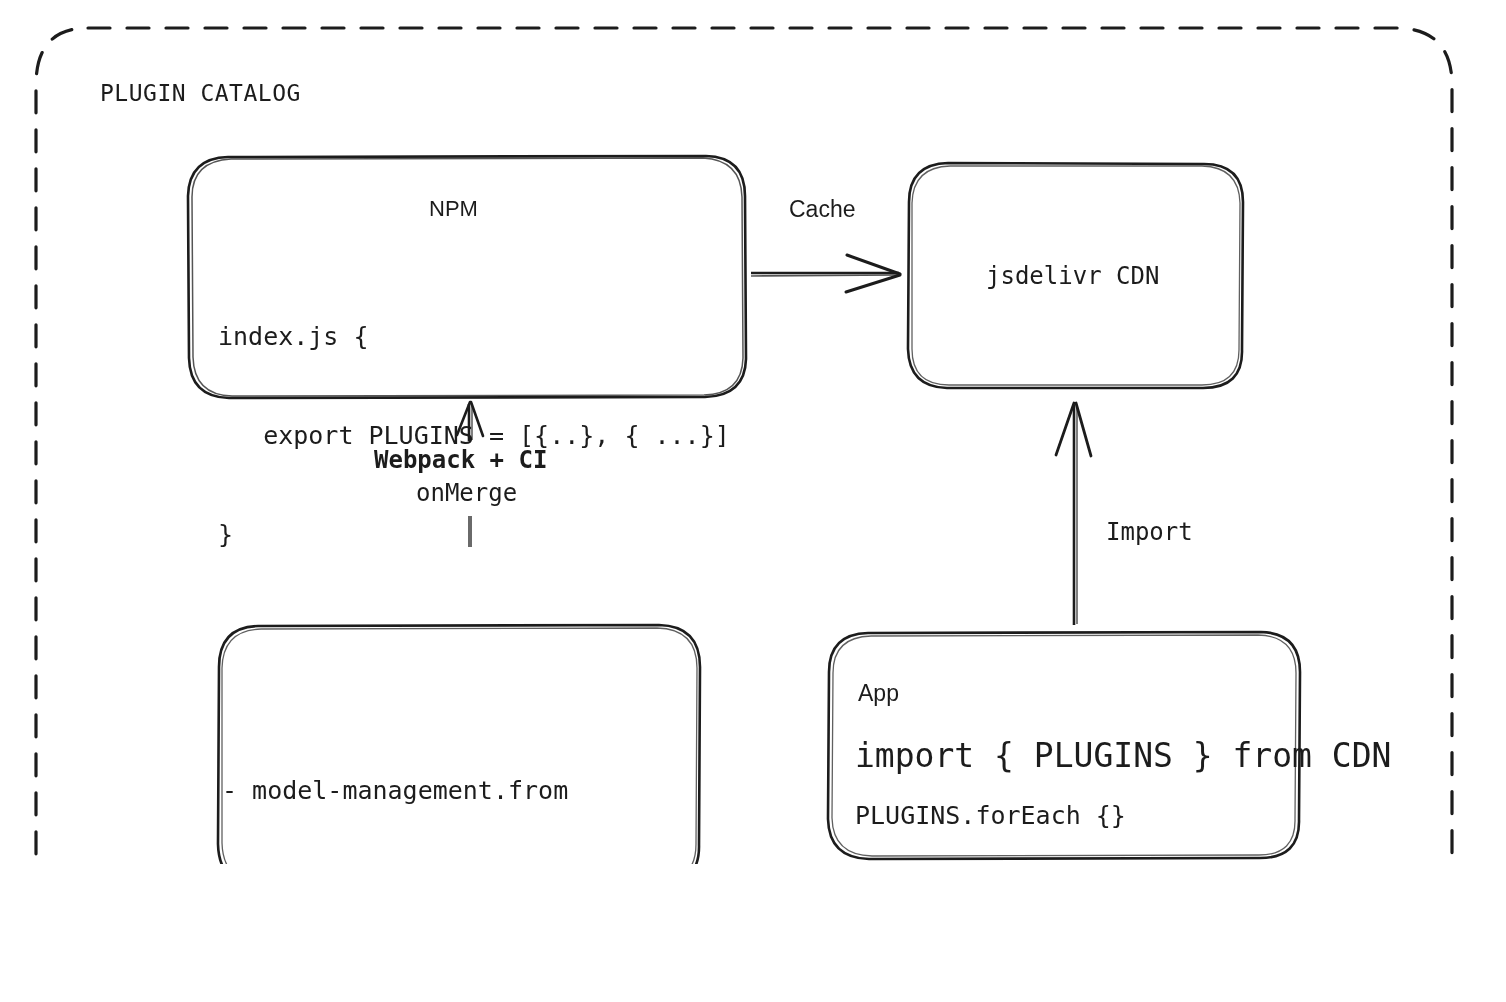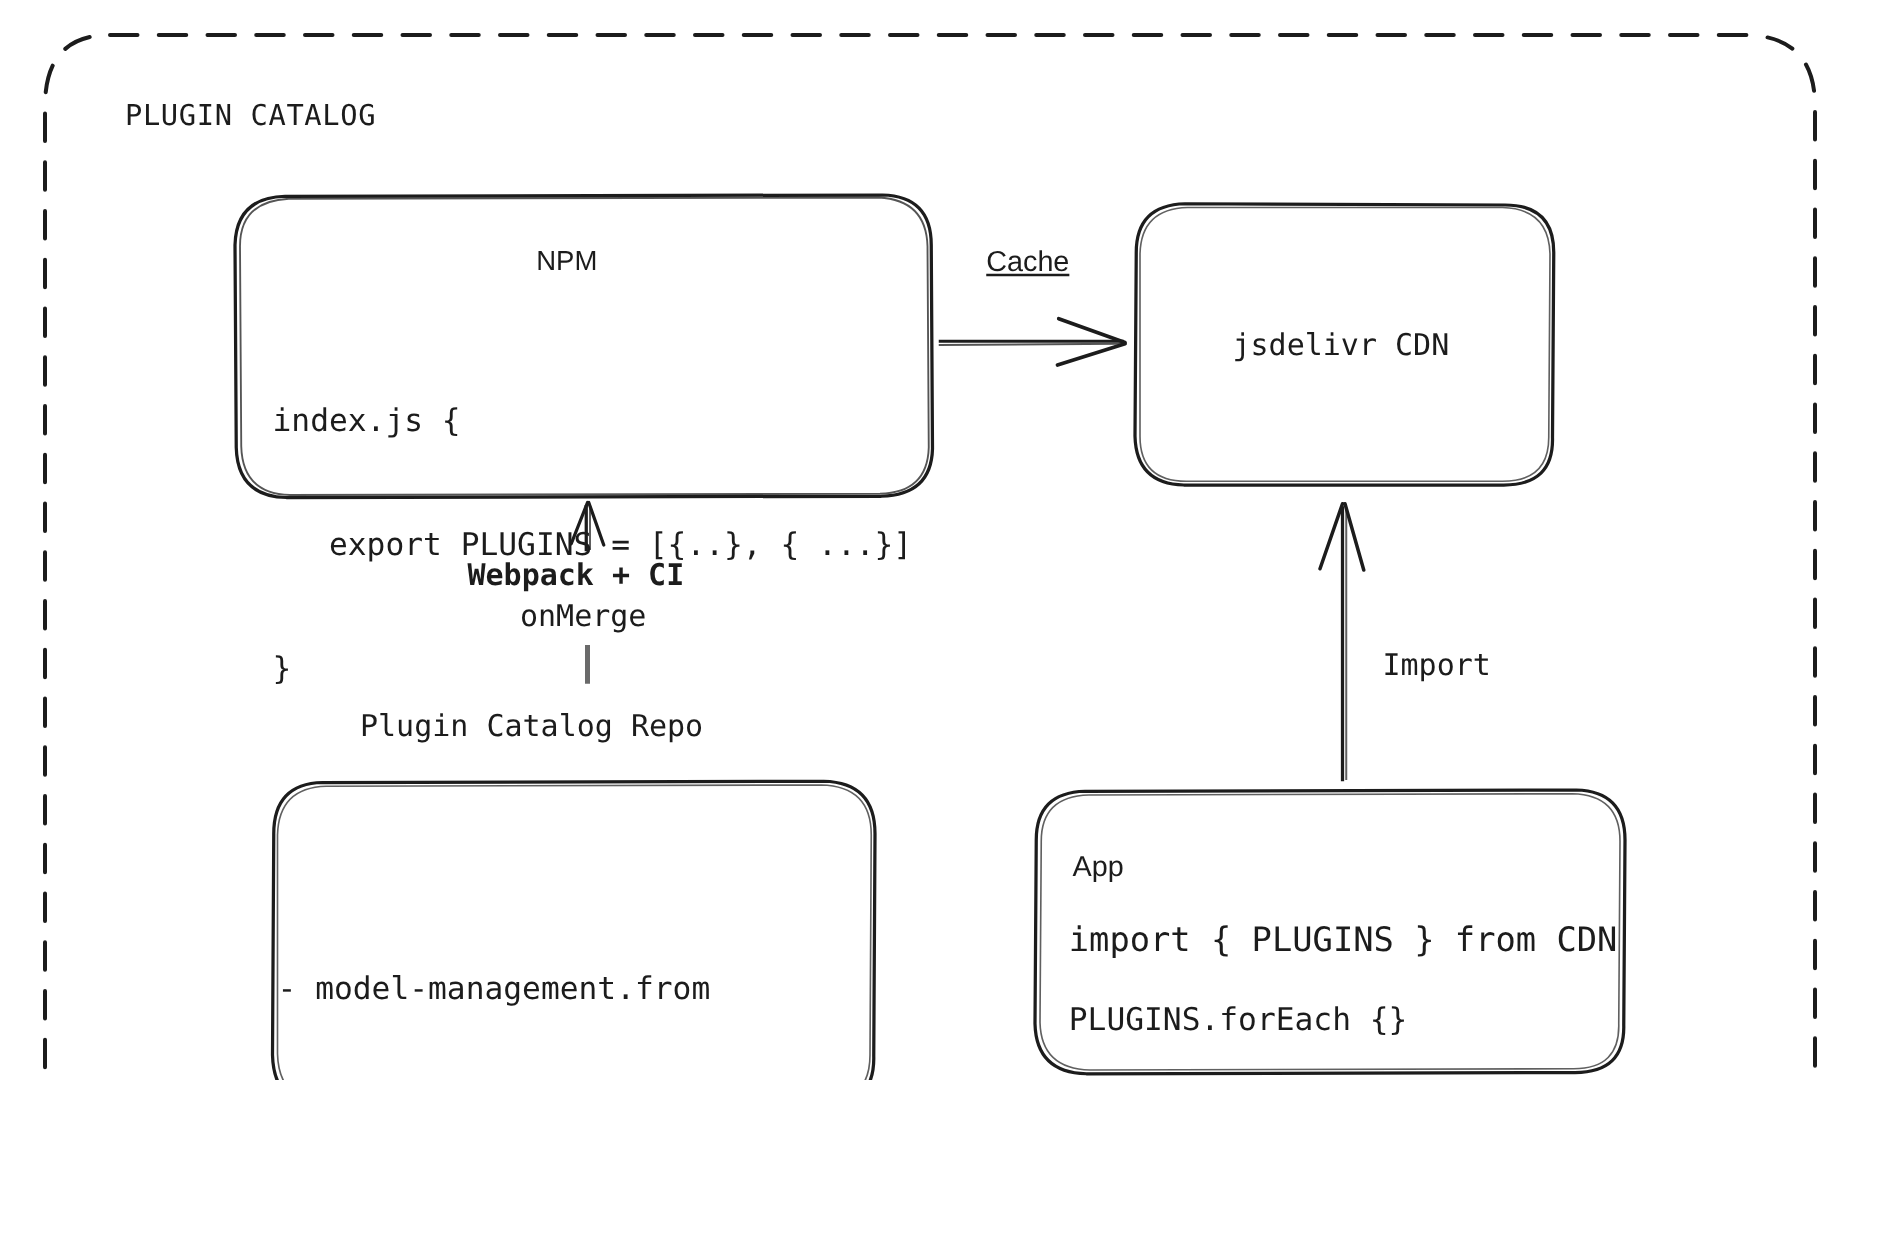--- a/index.html
+++ b/index.html
@@ -65,21 +65,20 @@
     left: 986px;
     top: 264px;
     font-size: 24px;
   }
 
   
   #cache-label {
     left: 789px;
     top: 198px;
     font-size: 23px;
-    text-decoration: underline;
   }
 
   
   #webpack-line1 {
     left: 374px;
     top: 448px;
     font-size: 24px;
     font-weight: bold;
   }
   #webpack-line2 {
@@ -103,21 +102,21 @@
 
   
   #app-title {
     left: 858px;
     top: 682px;
     font-size: 23px;
   }
   #app-code-1 {
     left: 855px;
     top: 739px;
-    font-size: 27px;
+    font-size: 33px;
   }
   #app-code-2 {
     left: 855px;
     top: 803px;
     font-size: 25px;
   }
 
   
   #import-label {
     left: 1106px;
@@ -193,21 +192,20 @@
     <div>}</div>
   </div>
 
   <div class="txt mono" id="cdn-title">jsdelivr CDN</div>
 
   <div class="txt sans" id="cache-label">Cache</div>
 
   <div class="txt mono" id="webpack-line1">Webpack + CI</div>
   <div class="txt mono" id="webpack-line2">onMerge</div>
 
-  <div class="txt mono" id="repo-label">Plugin Catalog Repo</div>
   <div class="txt mono" id="repo-code">
     <div>- model-management.from</div>
     <div>...</div>
   </div>
 
   <div class="txt sans" id="app-title">App</div>
   <div class="txt mono" id="app-code-1">import { PLUGINS } from CDN</div>
   <div class="txt mono" id="app-code-2">PLUGINS.forEach {}</div>
 
   <div class="txt mono" id="import-label">Import</div>

